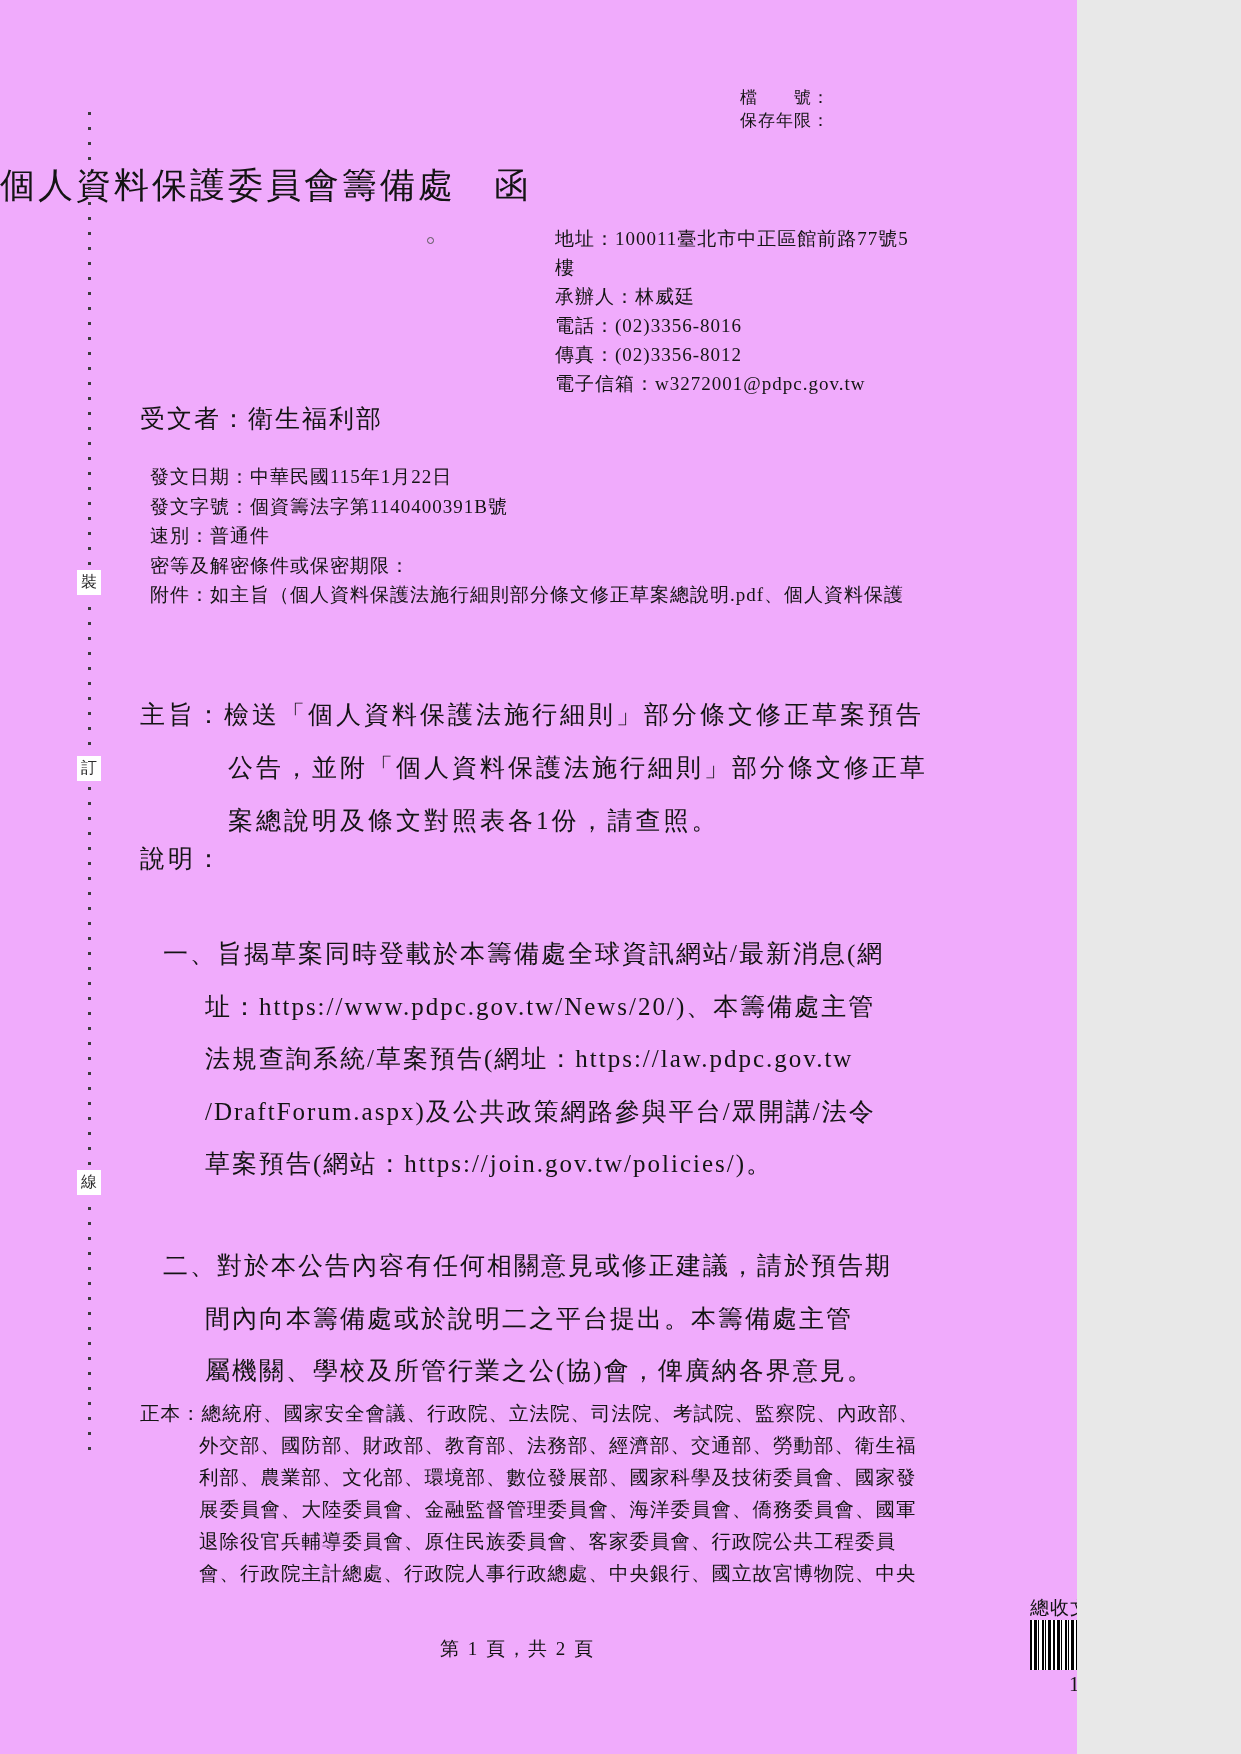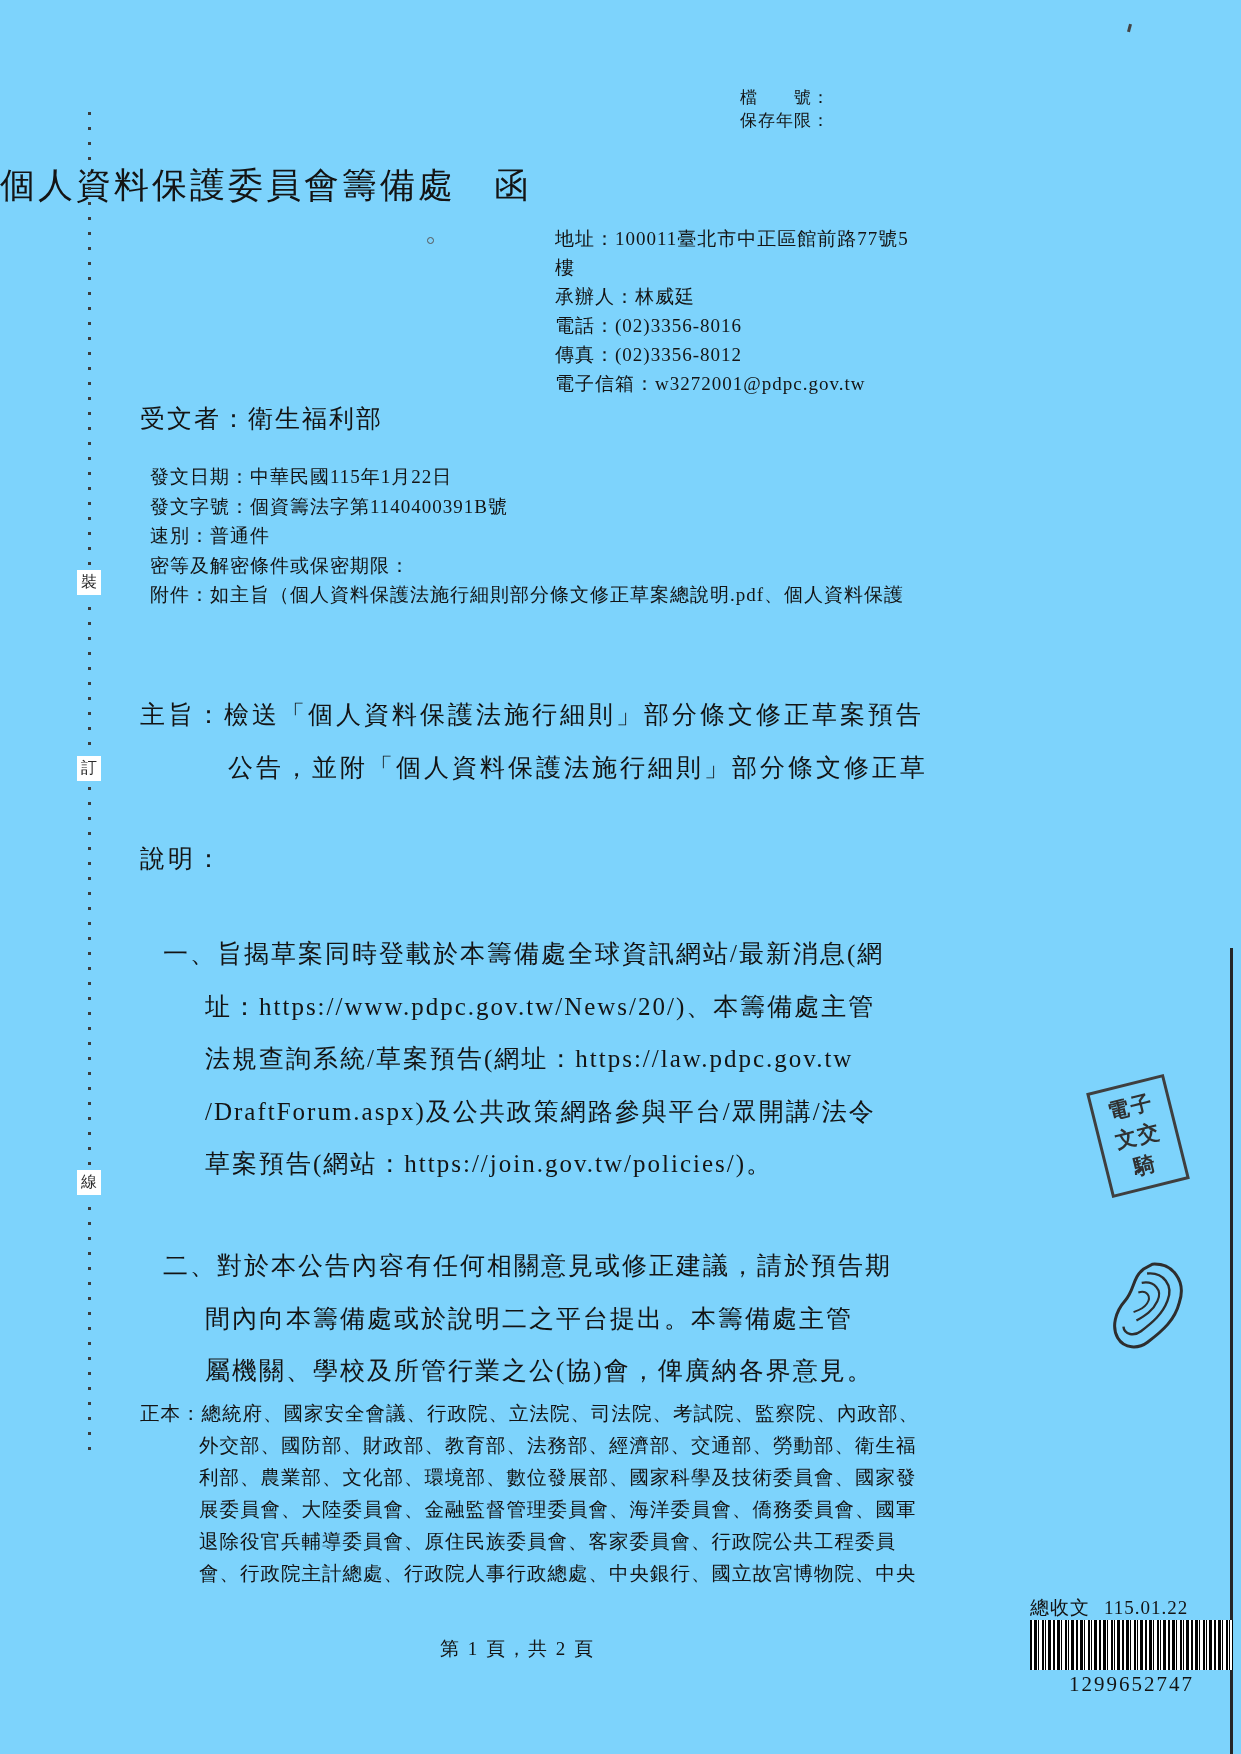--- a/index.html
+++ b/index.html
@@ -1,17 +1,17 @@
 <!DOCTYPE html>
 <html><head>
 <meta charset="utf-8">
 <style>
   html,body{margin:0;padding:0;background:#e8e8e8;}
   .page{
-    position:relative; width:1241px; height:1754px; background:#7dd3fc;
+    position:relative; width:1077px; height:1754px; background:#f0abfc;
     font-family:"Liberation Serif","DejaVu Serif",serif;
     color:#141414; overflow:hidden;
   }
   .line{white-space:nowrap;}
   
   .archive{position:absolute; left:740px; top:86px; font-size:17px; line-height:23px; letter-spacing:1px;}
   
   .title{position:absolute; left:0; top:162px; width:1100px; text-align:left; font-size:35px; letter-spacing:3px; font-weight:400;}
   
   .sender{position:absolute; left:555px; top:224px; font-size:19px; line-height:29px; letter-spacing:1px;}
@@ -96,20 +96,21 @@
     <div class="line">發文日期：中華民國115年1月22日</div>
     <div class="line">發文字號：個資籌法字第1140400391B號</div>
     <div class="line">速別：普通件</div>
     <div class="line">密等及解密條件或保密期限：</div>
     <div class="line">附件：如主旨（個人資料保護法施行細則部分條文修正草案總說明.pdf、個人資料保護</div>
   </div>
 
   <div class="subject">
     <div class="line">主旨：檢送「個人資料保護法施行細則」部分條文修正草案預告</div>
     <div class="line indent">公告，並附「個人資料保護法施行細則」部分條文修正草</div>
+    <div class="line indent">案總說明及條文對照表各1份，請查照。</div>
   </div>
 
   <div class="explain-head line">說明：</div>
 
   <div class="item item1">
     <div class="line">一、旨揭草案同時登載於本籌備處全球資訊網站/最新消息(網</div>
     <div class="line indent">址：https://www.pdpc.gov.tw/News/20/)、本籌備處主管</div>
     <div class="line indent">法規查詢系統/草案預告(網址：https://law.pdpc.gov.tw</div>
     <div class="line indent">/DraftForum.aspx)及公共政策網路參與平台/眾開講/法令</div>
     <div class="line indent">草案預告(網站：https://join.gov.tw/policies/)。</div>

